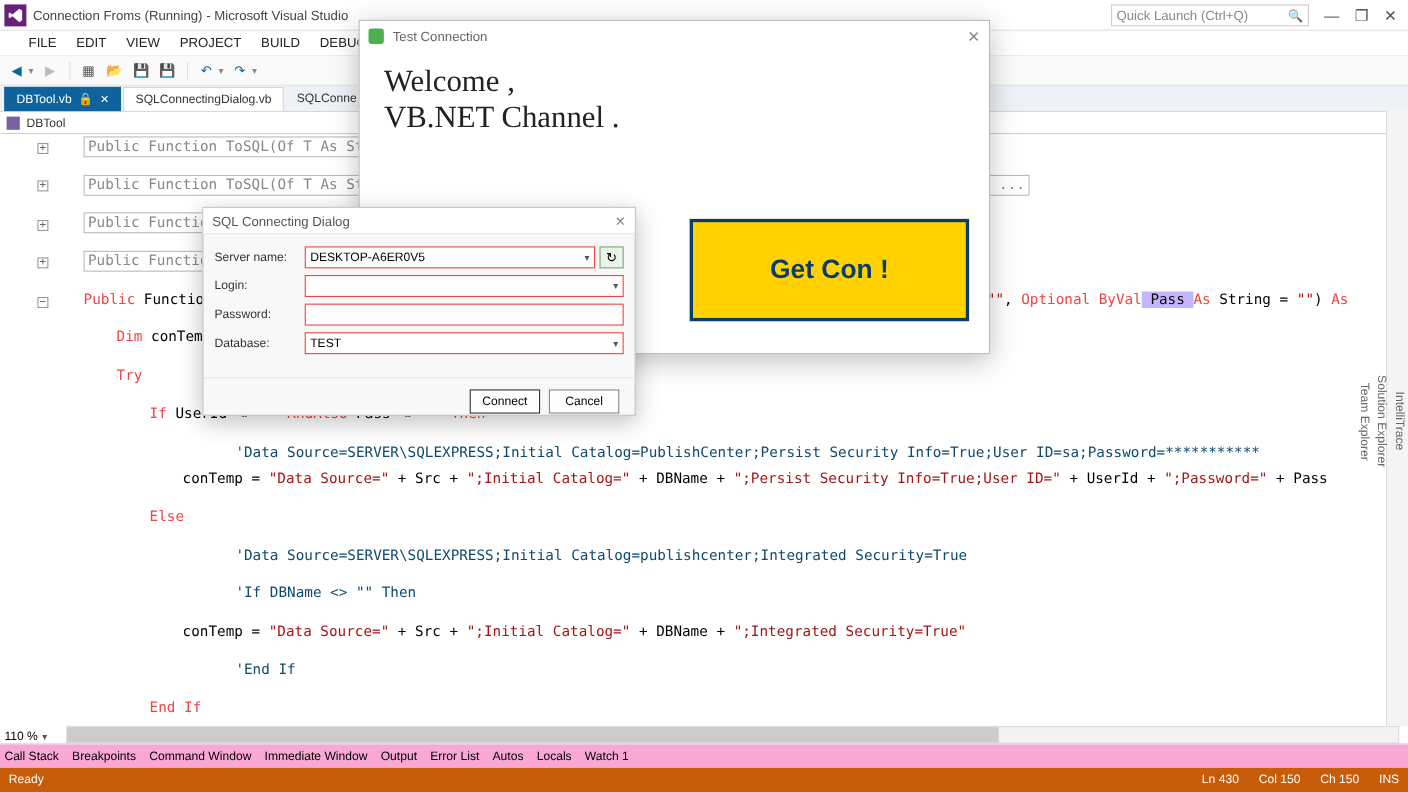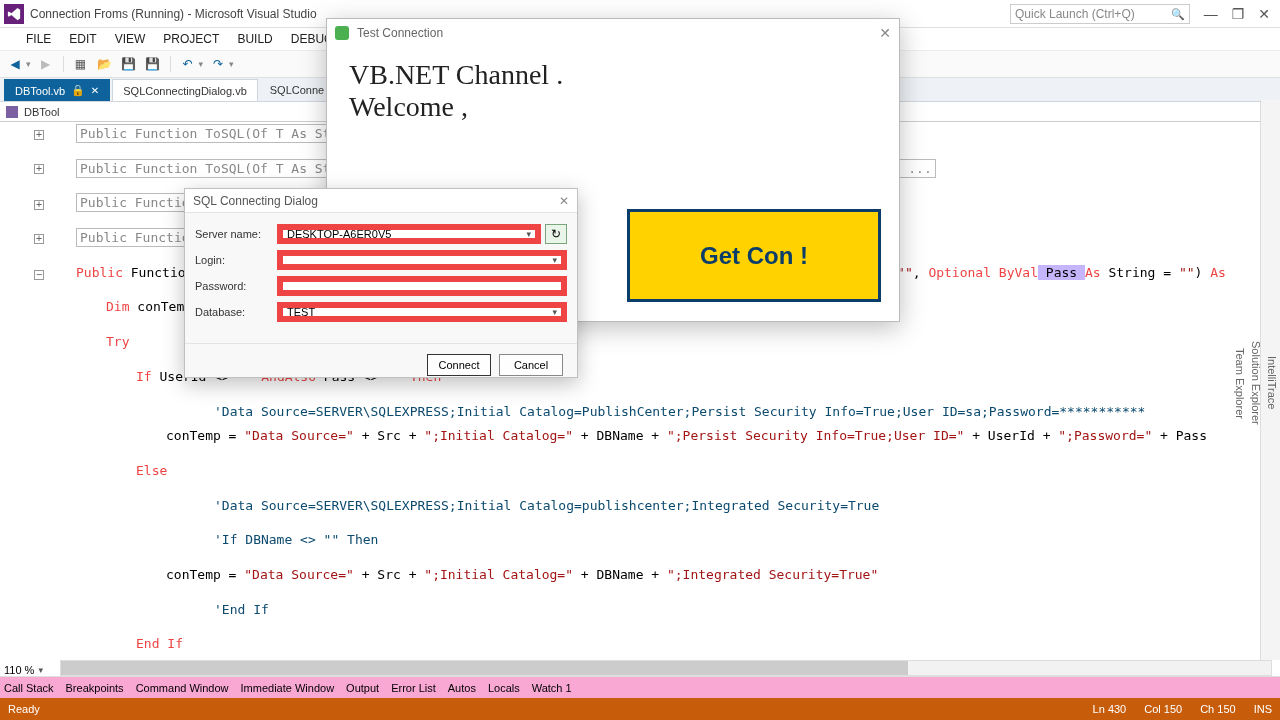--- a/index.html
+++ b/index.html
@@ -51,29 +51,29 @@
 
 .statusbar { position: absolute; bottom: 0; left: 0; right: 0; height: 22px; background: #c75d0a; color: #fff; display: flex; align-items: center; padding: 0 8px; font-size: 11px; }
 .statusbar .sp { flex: 1; }
 .statusbar span { margin-left: 18px; }
 
 .testconn { position: absolute; left: 326px; top: 18px; width: 574px; height: 304px; background: #fff; border: 1px solid #bbb; box-shadow: 0 6px 24px rgba(0,0,0,0.25); }
 .testconn .tc-title { height: 28px; display: flex; align-items: center; padding: 0 8px; color: #666; font-size: 12px; }
 .testconn .tc-ic { width: 14px; height: 14px; background: #4caf50; border-radius: 3px; margin-right: 8px; display:inline-block;}
 .testconn .tc-x { margin-left: auto; color: #888; font-size: 14px; cursor: pointer; }
 .testconn .welcome { padding: 12px 22px; font-family: "Segoe Script", cursive; font-size: 28px; color: #222; }
-.testconn .getcon { position: absolute; left: 300px; top: 190px; width: 254px; height: 93px; background: #ffd200; border: 3px solid #0a3d6a; color: #0a3d6a; font-size: 24px; font-weight: bold; display: flex; align-items: center; justify-content: center; cursor: pointer; }
+.testconn .getcon { position: absolute; left: 300px; top: 180px; width: 254px; height: 93px; background: #ffd200; border: 3px solid #0a3d6a; color: #0a3d6a; font-size: 24px; font-weight: bold; display: flex; align-items: center; justify-content: center; cursor: pointer; }
 
 .sqldialog { position: absolute; left: 184px; top: 188px; width: 394px; height: 190px; background: #f8f8f8; border: 1px solid #c0c0c0; box-shadow: 0 6px 20px rgba(0,0,0,0.25); }
 .sqldialog .sd-title { height: 24px; display: flex; align-items: center; padding: 0 8px; color: #555; font-size: 12px; background:#fff; border-bottom: 1px solid #e4e4e4;}
 .sqldialog .sd-x { margin-left: auto; color: #888; cursor: pointer; }
 .sqldialog .form { padding: 8px 10px; }
 .sqldialog .row { display: flex; align-items: center; height: 26px; }
 .sqldialog .row label { width: 82px; font-size: 11px; color: #333; }
-.sqldialog .row .ctl { flex: 1; height: 20px; border: 6px solid #ef4444; background: #fff; font-size: 11px; padding: 0 4px; display:flex; align-items:center; justify-content:space-between;}
+.sqldialog .row .ctl { flex: 1; height: 20px; border: 1px solid #ef4444; background: #fff; font-size: 11px; padding: 0 4px; display:flex; align-items:center; justify-content:space-between;}
 .sqldialog .refresh { width: 22px; height: 20px; margin-left: 4px; border: 1px solid #7aa57a; background: #eaf5ea; display: flex; align-items: center; justify-content: center; cursor: pointer; font-size: 12px; }
 .sqldialog .btns { display: flex; justify-content: flex-end; gap: 8px; padding: 10px 14px 0; border-top: 1px solid #e4e4e4; margin-top: 10px;}
 .sqldialog .btn { min-width: 64px; height: 22px; border: 1px solid #888; background: #fefefe; font-size: 11px; cursor: pointer; }
 .sqldialog .btn.primary { border: 1px solid #333; }
 .dd-arrow { font-size: 9px; color: #555; }
 </style>
 </head>
 <body>
 
 <div class="titlebar">
@@ -219,22 +219,22 @@
   <span>INS</span>
 </div>
 
 <div class="testconn">
   <div class="tc-title">
     <span class="tc-ic"></span>
     <span>Test Connection</span>
     <span class="tc-x">✕</span>
   </div>
   <div class="welcome">
+    <div>Welcome ,</div>
     <div>VB.NET Channel .</div>
-    <div>Welcome ,</div>
   </div>
   <div class="getcon">
     <span>Get Con !</span>
   </div>
 </div>
 
 <div class="sqldialog">
   <div class="sd-title">
     <span>SQL Connecting Dialog</span>
     <span class="sd-x">✕</span>

